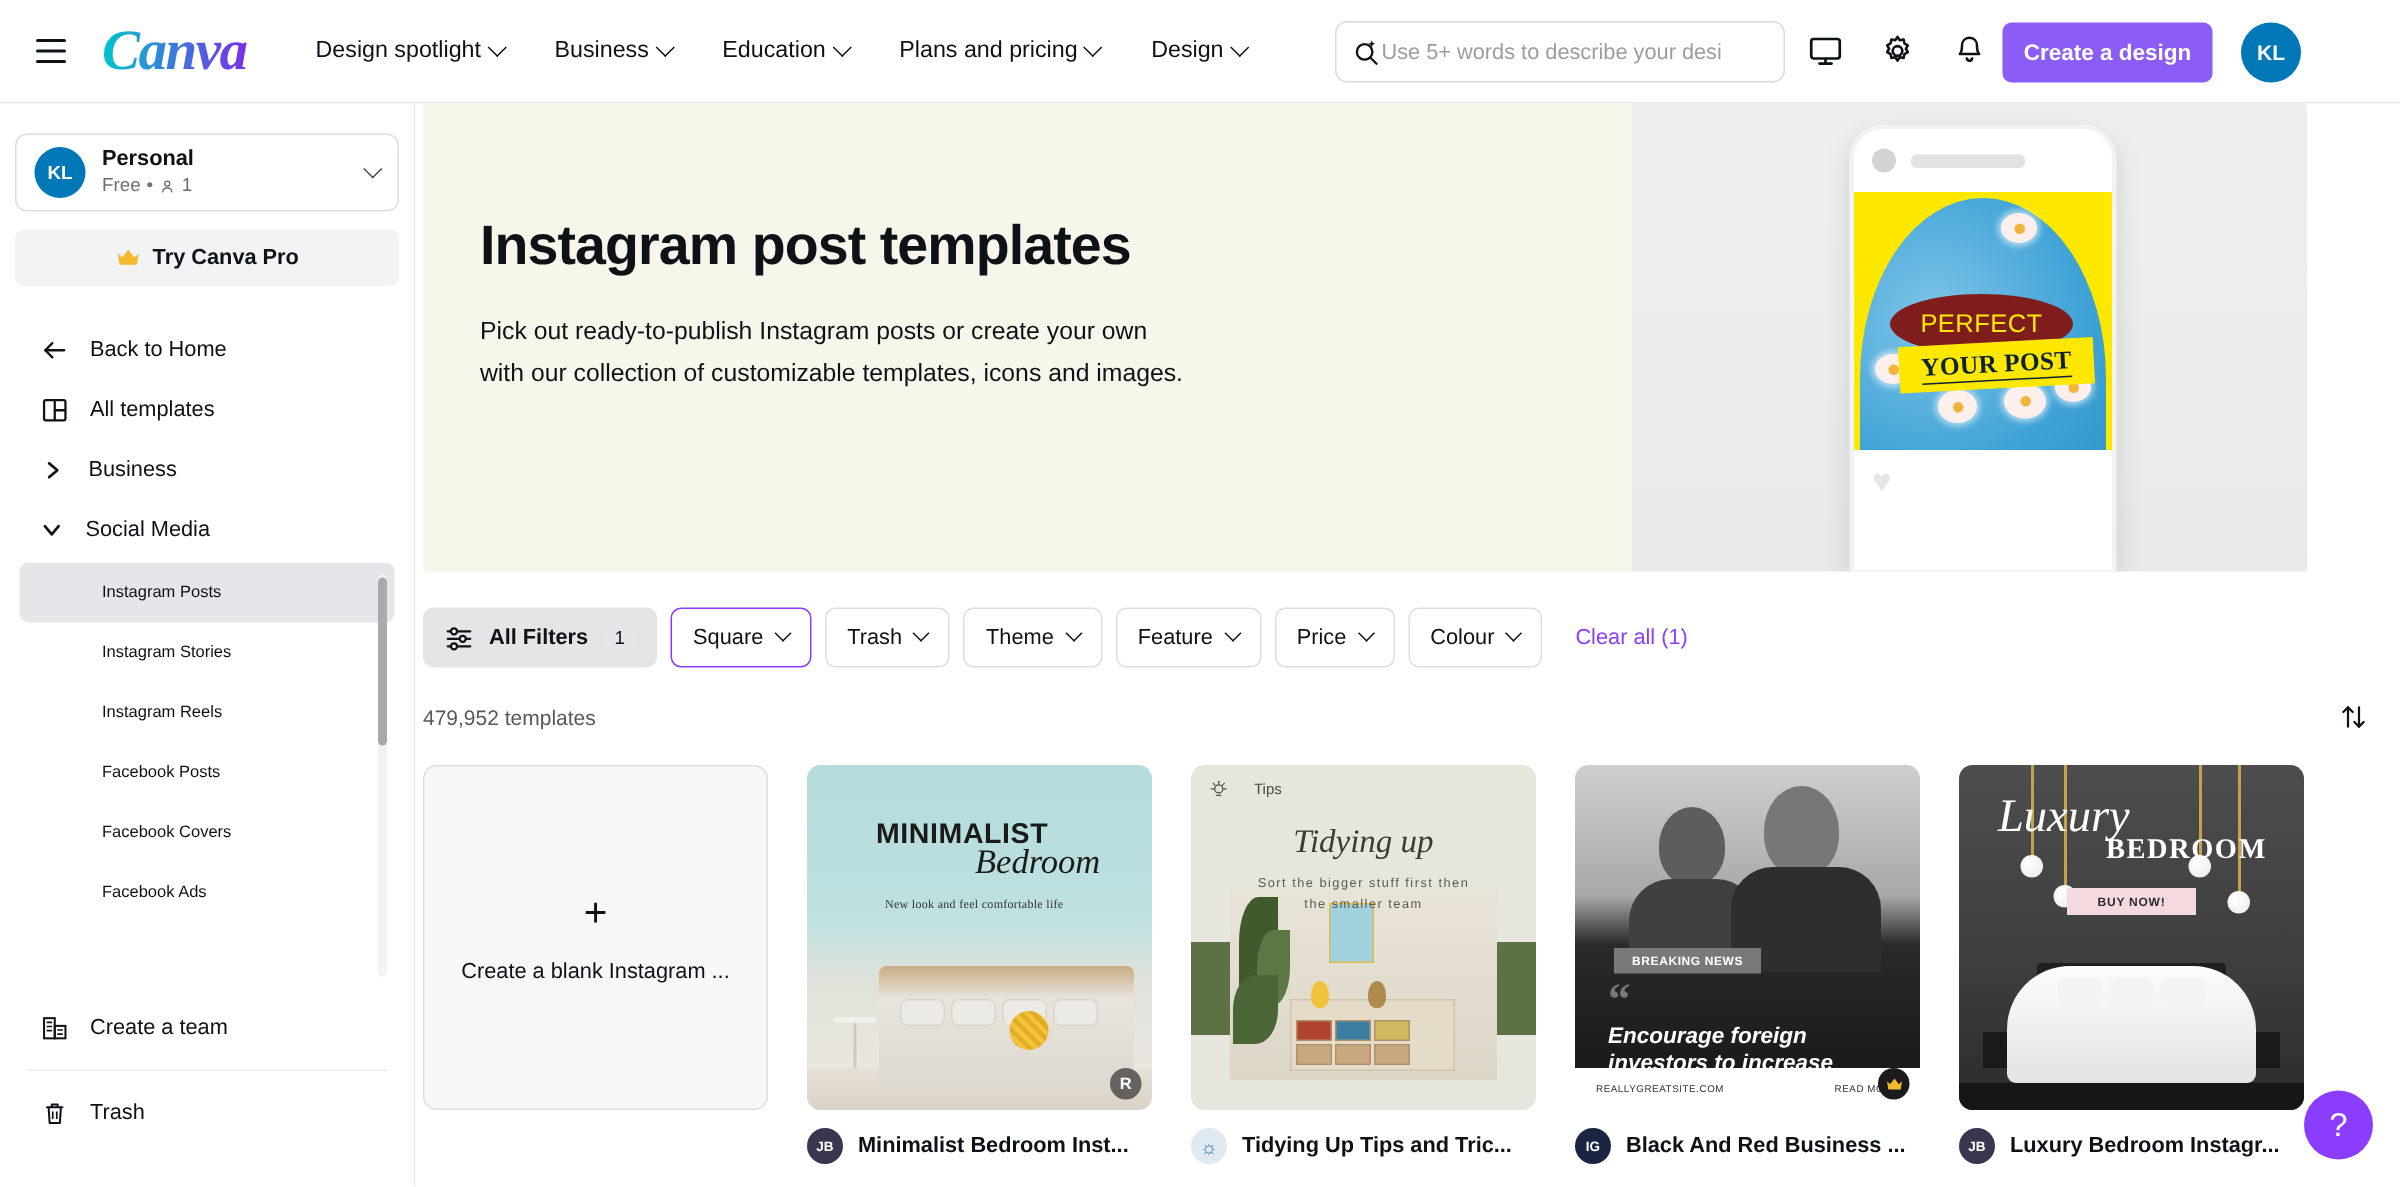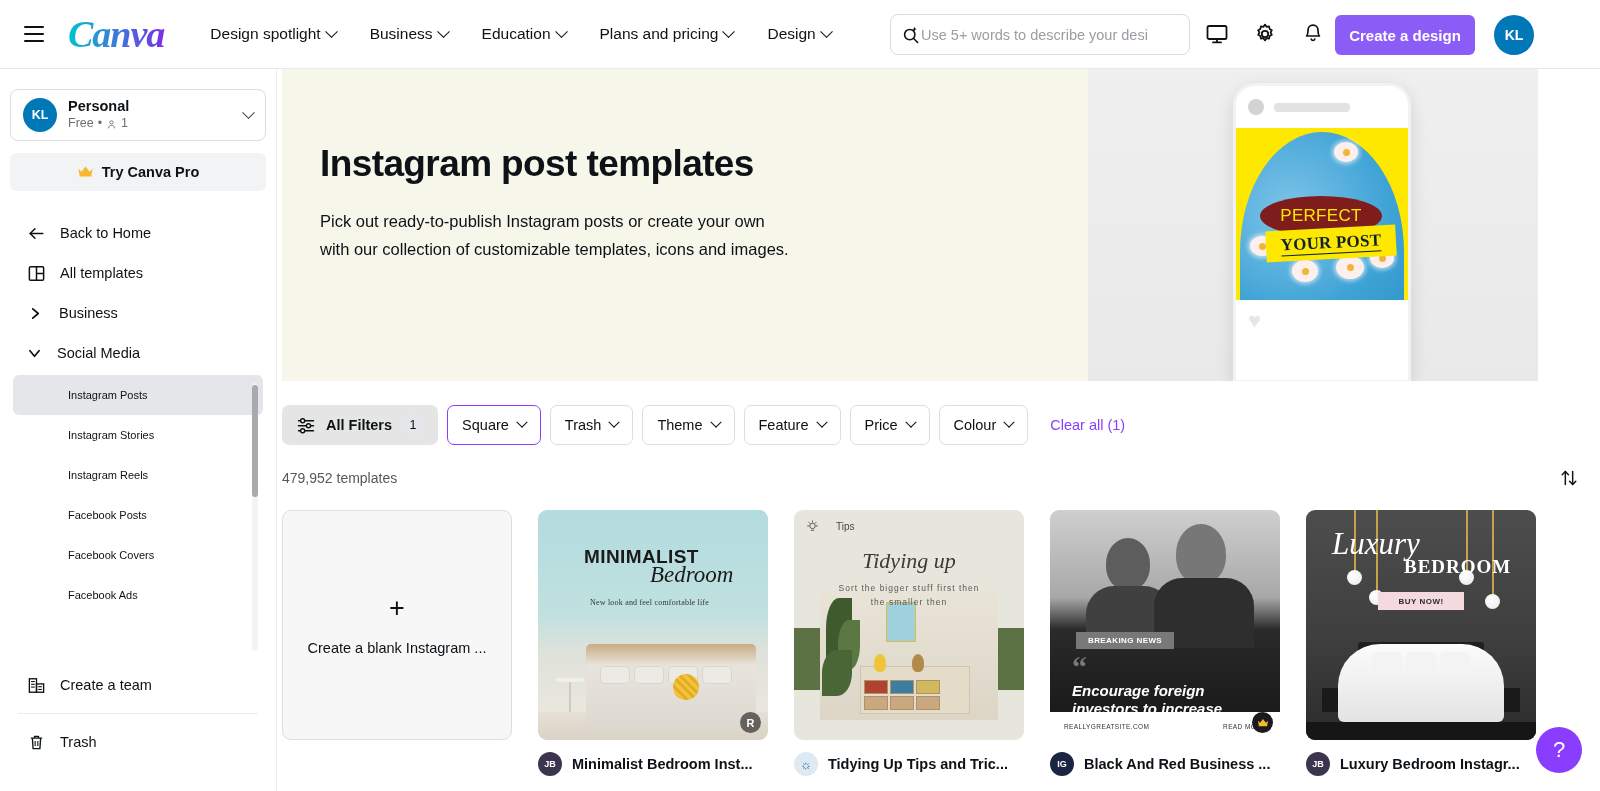--- a/index.html
+++ b/index.html
@@ -494,21 +494,21 @@
               <line x1="18.6" y1="11" x2="21" y2="11" stroke="#4a4a42" stroke-width="1.6" stroke-linecap="round"></line>
               <line x1="5.2" y1="4.2" x2="7" y2="6" stroke="#4a4a42" stroke-width="1.6" stroke-linecap="round"></line>
               <line x1="17" y1="6" x2="18.8" y2="4.2" stroke="#4a4a42" stroke-width="1.6" stroke-linecap="round"></line>
               <line x1="9.6" y1="19" x2="14.4" y2="19" stroke="#4a4a42" stroke-width="1.6" stroke-linecap="round"></line>
             </svg>
             <span>Tips</span>
           </div>
           <div class="ttl">Tidying up</div>
           <div class="sub">
             <div>Sort the bigger stuff first then</div>
-            <div>the smaller then</div>
+            <div>the smaller team</div>
           </div>
         </div>
       </div>
       <div class="card-meta">
         <div class="c-av" style="background:#dfe9f2; color:#2d79b5; font-size:13px;">☼</div>
         <div class="c-title">Tidying Up Tips and Tric...</div>
       </div>
     </div>
 
     <div class="card">

